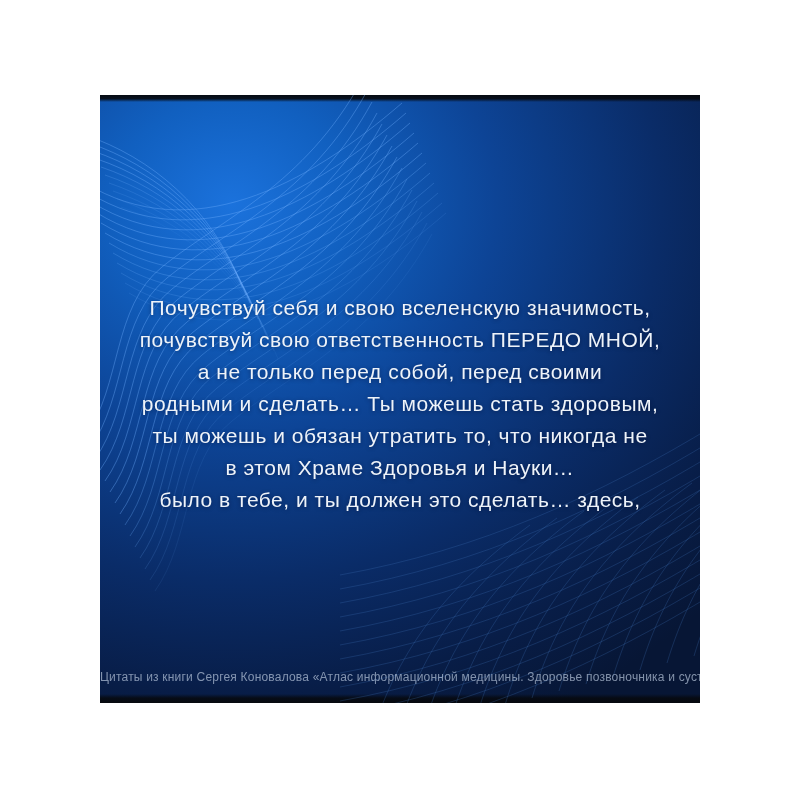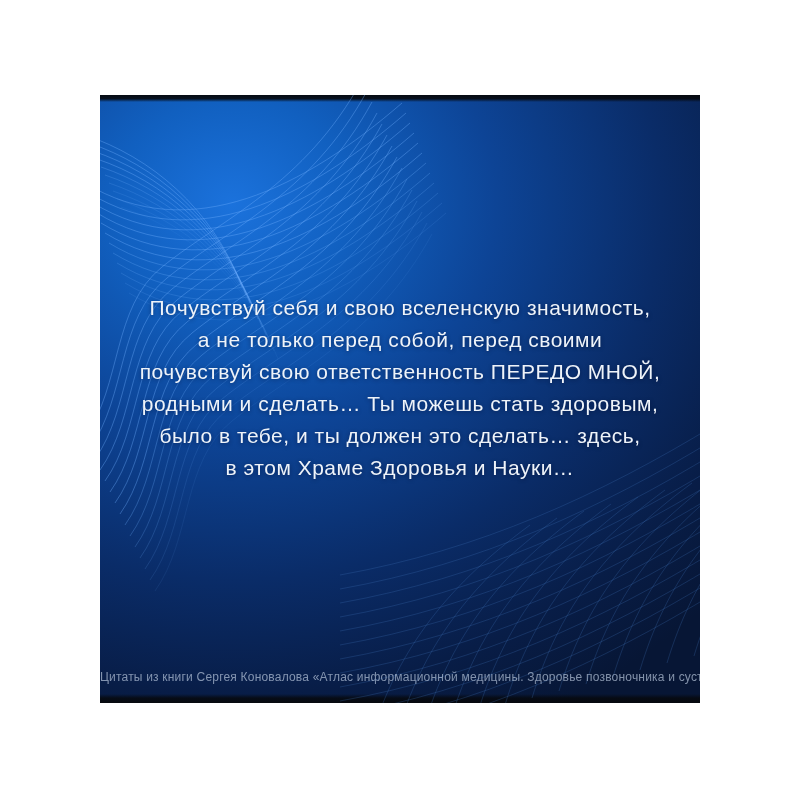--- a/index.html
+++ b/index.html
@@ -172,22 +172,23 @@
         <use href="#mv" transform="translate(216,-56)"></use>
         <use href="#mv" transform="translate(243,-63)"></use>
         <use href="#mv" transform="translate(270,-70)"></use>
         <use href="#mv" transform="translate(297,-77)"></use>
         <use href="#mv" transform="translate(324,-84)"></use>
       </g>
     </svg>
 
     <div class="quote">
       <div class="qline">Почувствуй себя и свою вселенскую значимость,</div>
+      <div class="qline">почувствуй свою ответственность ПЕРЕДО МНОЙ,</div>
       <div class="qline">а не только перед собой, перед своими</div>
-      <div class="qline">почувствуй свою ответственность ПЕРЕДО МНОЙ,</div>
       <div class="qline">родными и сделать… Ты можешь стать здоровым,</div>
+      <div class="qline">ты можешь и обязан утратить то, что никогда не</div>
+      <div class="qline">в этом Храме Здоровья и Науки…</div>
       <div class="qline">было в тебе, и ты должен это сделать… здесь,</div>
-      <div class="qline">в этом Храме Здоровья и Науки…</div>
     </div>
 
     <div class="attribution">Цитаты из книги Сергея Коновалова «Атлас информационной медицины. Здоровье позвоночника и суставов»</div>
   </div>
 </div>
 
 </body></html>

